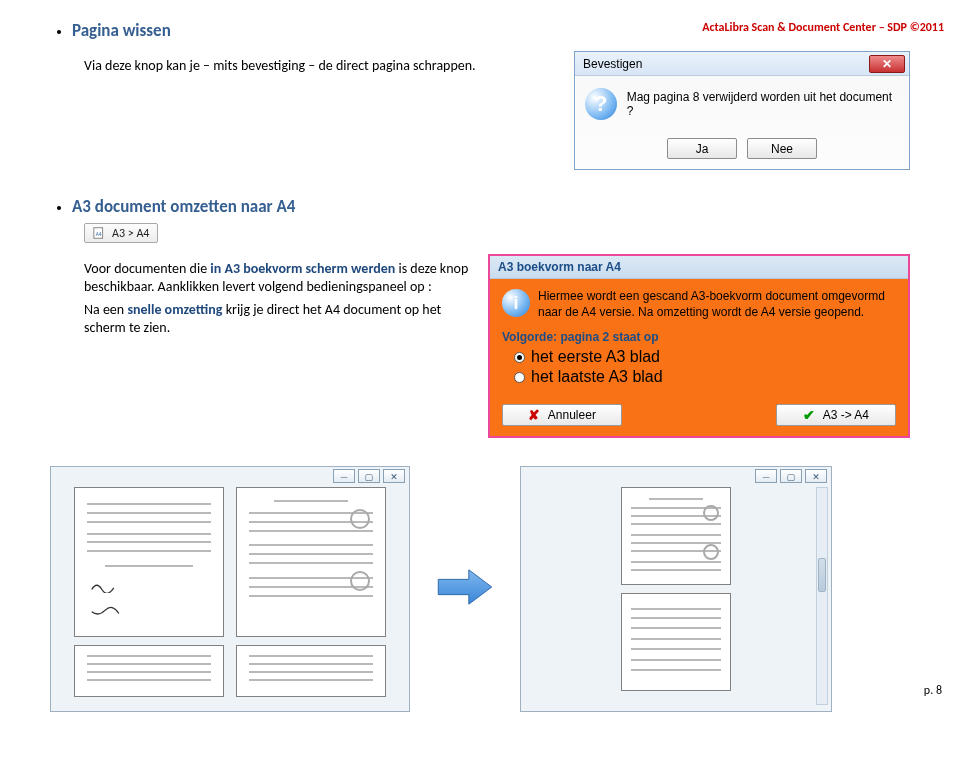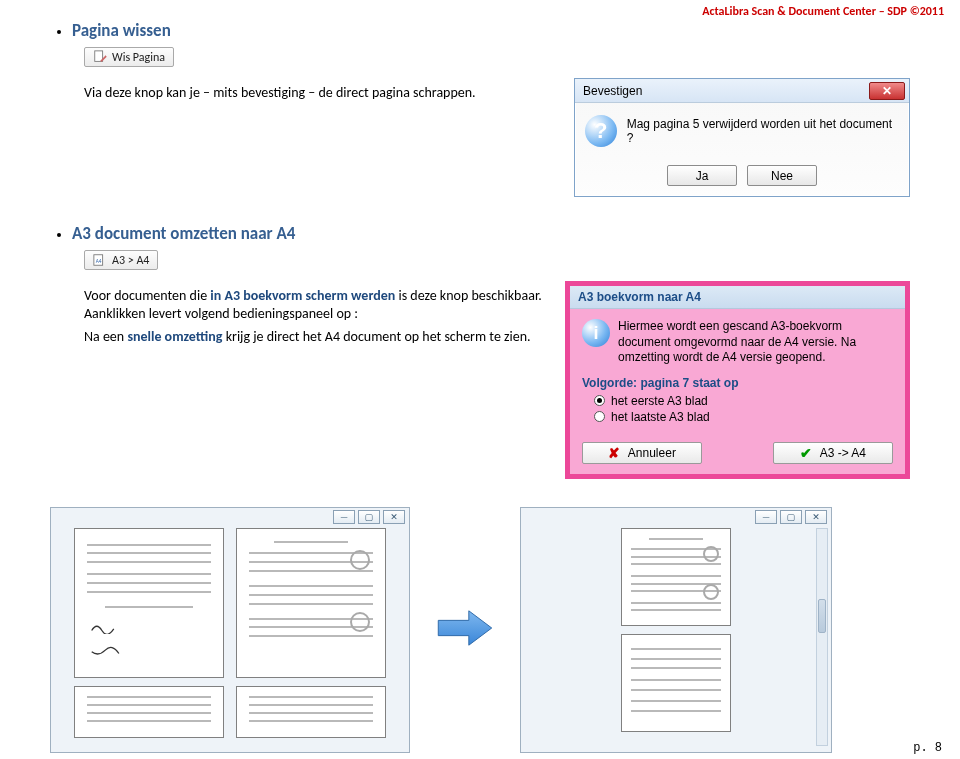--- a/index.html
+++ b/index.html
@@ -1,18 +1,18 @@
 <!DOCTYPE html>
 <html><head>
 <meta charset="utf-8">
 <style>
   * { box-sizing: border-box; }
   body { margin: 0; background: #fff; font-family: Calibri, Arial, sans-serif; font-size: 14px; color: #000; width: 960px; }
   .page { padding: 16px 50px 8px 50px; position: relative; }
-  .hdr { position: absolute; top: 4px; right: 16px; color: #c00; font-weight: bold; font-size: 12px; }
+  .hdr { position: absolute; top: 20px; right: 16px; color: #c00; font-weight: bold; font-size: 12px; }
   .sectionhdr { color: #365f91; font-weight: bold; font-size: 17px; margin: 4px 0 6px 0; }
   ul.bul { list-style: disc; margin: 0 0 6px 0; padding-left: 22px; }
   ul.bul > li { margin-bottom: 4px; }
   .txt p { margin: 6px 0; font-size: 14px; line-height: 1.25; }
   .blue-inline { color: #1f497d; font-weight: bold; }
   .row { display: flex; align-items: flex-start; gap: 18px; }
   .col-l { flex: 1 1 0; }
   .col-r { flex: 0 0 auto; }
   .btn-toolbar { display: inline-flex; align-items: center; gap: 5px; background: linear-gradient(#fdfdfd,#ececec); border: 1px solid #a9a9a9; border-radius: 2px; padding: 2px 8px; font-size: 12px; color: #222; }
   .btn-toolbar .ic { display: inline-block; }
@@ -22,28 +22,28 @@
   .dlg { width: 336px; background: linear-gradient(#f7f7f7,#fdfdfd); border: 1px solid #7fa3c9; box-shadow: 0 0 0 1px #fff inset; font-family: "Segoe UI", Tahoma, sans-serif; font-size: 12px; }
   .dlg .titlebar { display:flex; align-items:center; justify-content:space-between; height:24px; padding:0 4px 0 8px; background: linear-gradient(#eaf2fb,#d7e5f5); border-bottom:1px solid #bcd; }
   .dlg .title { color:#000; font-size:12px; }
   .dlg .xbtn { width:36px; height:18px; background: linear-gradient(#f08a8a,#c83232); border:1px solid #8a1a1a; border-radius:2px; color:#fff; display:flex; align-items:center; justify-content:center; font-weight:bold; font-size:12px; }
   .dlg .body { display:flex; align-items:center; gap:10px; padding:12px 10px; }
   .dlg .qicon { width:32px; height:32px; border-radius:50%; background: radial-gradient(circle at 30% 30%, #fff, #7ab8f2 60%, #2d7fd6); display:flex; align-items:center; justify-content:center; color:#fff; font-weight:bold; font-size:22px; }
   .dlg .qmsg { font-size:12px; }
   .dlg .btns { display:flex; justify-content:center; gap:10px; padding:6px 0 10px 0; }
   .winbtn { min-width:70px; height:21px; background:linear-gradient(#fff,#e7e7e7); border:1px solid #8c8c8c; border-radius:2px; font-size:12px; display:inline-flex; align-items:center; justify-content:center; }
   
-  .a3panel { width: 345px; border:5px solid #ec4899; background:#f9a8d4; font-family:"Segoe UI",Tahoma,sans-serif; font-size:12px; }
+  .a3panel { width: 422px; border:2px solid #ec4899; background:#f97316; font-family:"Segoe UI",Tahoma,sans-serif; font-size:12px; }
   .a3panel .pnlhdr { background: linear-gradient(#dce9f6,#c9dcef); padding:4px 8px; color:#1c4d87; font-weight:bold; border-bottom:1px solid #b4c8dc; }
   .a3panel .pnlbody { padding:10px 12px 8px 12px; }
   .a3panel .info { display:flex; gap:8px; align-items:flex-start; margin-bottom:10px; }
   .a3panel .iicon { width:28px; height:28px; border-radius:50%; background:radial-gradient(circle at 30% 30%,#fff,#7ab8f2 55%,#2d7fd6); color:#fff; font-weight:bold; display:flex; align-items:center; justify-content:center; font-size:18px; flex:0 0 28px; }
   .a3panel .infotext { font-size:12px; line-height:1.3; }
   .a3panel .lbl { color:#1c4d87; font-weight:bold; margin-bottom:4px; }
-  .a3panel .radio { display:flex; align-items:center; gap:6px; margin:2px 0 2px 12px; font-size:12px; }
+  .a3panel .radio { display:flex; align-items:center; gap:6px; margin:2px 0 2px 12px; font-size:16px; }
   .a3panel .radio .r { width:11px; height:11px; border:1px solid #555; border-radius:50%; display:inline-flex; align-items:center; justify-content:center; background:#fff; }
   .a3panel .radio .r .dot { width:5px; height:5px; border-radius:50%; background:#000; }
   .a3panel .pnlbtns { display:flex; justify-content:space-between; padding:8px 12px 10px 12px; }
   .a3panel .pnlbtn { height:22px; min-width:120px; background:linear-gradient(#fff,#e9e9e9); border:1px solid #9a9a9a; border-radius:2px; display:inline-flex; align-items:center; justify-content:center; gap:8px; font-size:12px; }
   .xmark { color:#c00; font-weight:bold; font-size:14px; }
   .chk { color:#090; font-weight:bold; font-size:14px; }
   
   .lower { display:flex; align-items:flex-start; gap:26px; margin-top:28px; }
   .win { border:1px solid #9fb0c0; background:#eef3f8; position:relative; }
   .win .wctrls { position:absolute; top:2px; right:4px; display:flex; gap:3px; }
@@ -55,61 +55,49 @@
   .winA { width:360px; height:246px; padding:20px 12px 10px 12px; display:flex; gap:12px; justify-content:center; }
   .winA .pgwrap { width:150px; }
   .winA .pgtop { height:150px; }
   .winA .pgbot { height:52px; margin-top:8px; }
   .arrow { flex:0 0 auto; align-self:center; }
   .arrow svg { width:58px; height:42px; }
   .winB { width:312px; height:246px; padding:20px 10px 10px 10px; display:flex; flex-direction:column; align-items:center; gap:8px; }
   .winB .pg { width:110px; height:98px; }
   .winB .sclbar { position:absolute; top:20px; bottom:6px; right:3px; width:12px; background:#e6edf4; border:1px solid #c2d0de; }
   .winB .sclbar .thumb { position:absolute; left:1px; right:1px; top:70px; height:34px; background:linear-gradient(#d2deea,#b8cadc); border:1px solid #9fb3c7; border-radius:2px; }
-  .pgnum { position:absolute; right:18px; bottom:6px; font-size:12px;font-family:Liberation Mono, monospace; }
+  .pgnum { position:absolute; right:18px; bottom:23px; font-size:12px; }
 </style>
 </head>
 <body>
 <div class="page">
 
 <div class="hdr">ActaLibra Scan &amp; Document Center – SDP ©2011</div>
 
 <ul class="bul">
   <li>
     <div class="sectionhdr">Pagina wissen</div>
   </li>
 </ul>
-<div style="margin-left:34px;">
-  <span class="btn-toolbar">
-    <span class="ic wis-ic">
-      <svg viewBox="0 0 16 16">
-            <rect x="2" y="1" width="9" height="12" fill="#fff" stroke="#777"></rect>
-            <path d="M9 13 L15 7" stroke="#c66" stroke-width="2"></path>
-            <path d="M14 6 L15 7 L14 8 Z" fill="#c66"></path>
-          </svg>
-    </span>
-    <span>Wis Pagina</span>
-  </span>
-</div>
 
 <div class="row" style="margin-top:10px;">
   <div class="col-l txt" style="margin-left:34px;">
     <p>Via deze knop kan je – mits bevestiging – de direct pagina schrappen.</p>
   </div>
   <div class="col-r">
     <div class="dlg">
       <div class="titlebar">
         <span class="title">Bevestigen</span>
         <span class="xbtn">
           <span>✕</span>
         </span>
       </div>
       <div class="body">
         <span class="qicon">?</span>
-        <span class="qmsg">Mag pagina 5 verwijderd worden uit het document ?</span>
+        <span class="qmsg">Mag pagina 8 verwijderd worden uit het document ?</span>
       </div>
       <div class="btns">
         <span class="winbtn">Ja</span>
         <span class="winbtn">Nee</span>
       </div>
     </div>
   </div>
 </div>
 
 <ul class="bul" style="margin-top:26px;">
@@ -139,21 +127,21 @@
     </p>
   </div>
   <div class="col-r">
     <div class="a3panel">
       <div class="pnlhdr">A3 boekvorm naar A4</div>
       <div class="pnlbody">
         <div class="info">
           <span class="iicon">i</span>
           <span class="infotext">Hiermee wordt een gescand A3-boekvorm document omgevormd naar de A4 versie. Na omzetting wordt de A4 versie geopend.</span>
         </div>
-        <div class="lbl">Volgorde: pagina 7 staat op</div>
+        <div class="lbl">Volgorde: pagina 2 staat op</div>
         <div class="radio">
           <span class="r">
                 <span class="dot"></span>
               </span>
           <span>het eerste A3 blad</span>
         </div>
         <div class="radio">
           <span class="r"></span>
           <span>het laatste A3 blad</span>
         </div>

